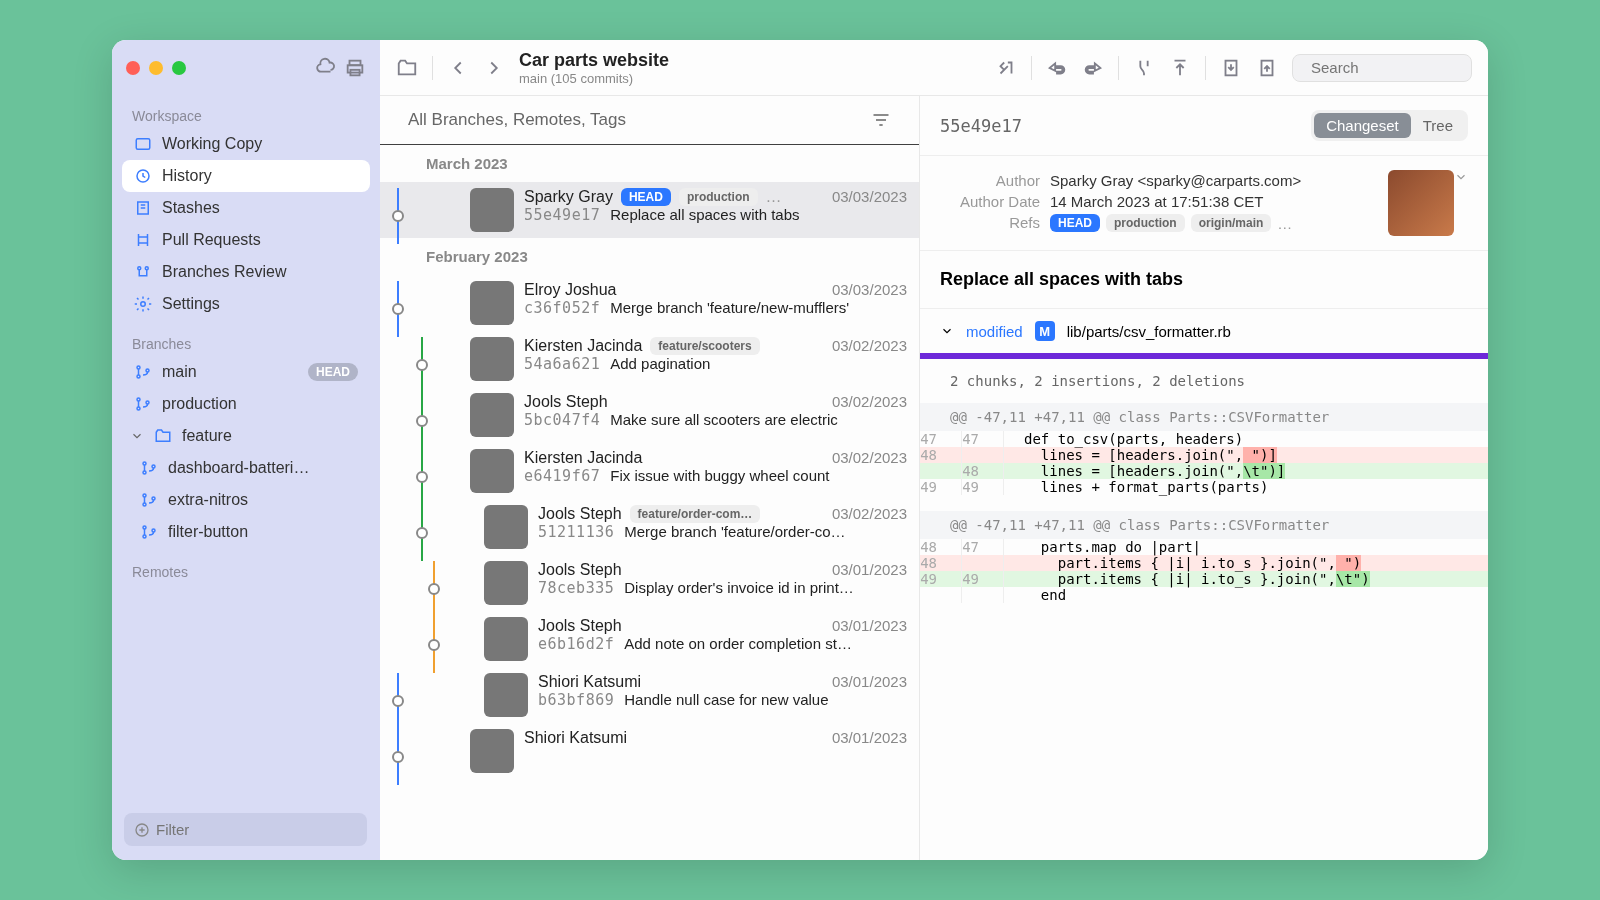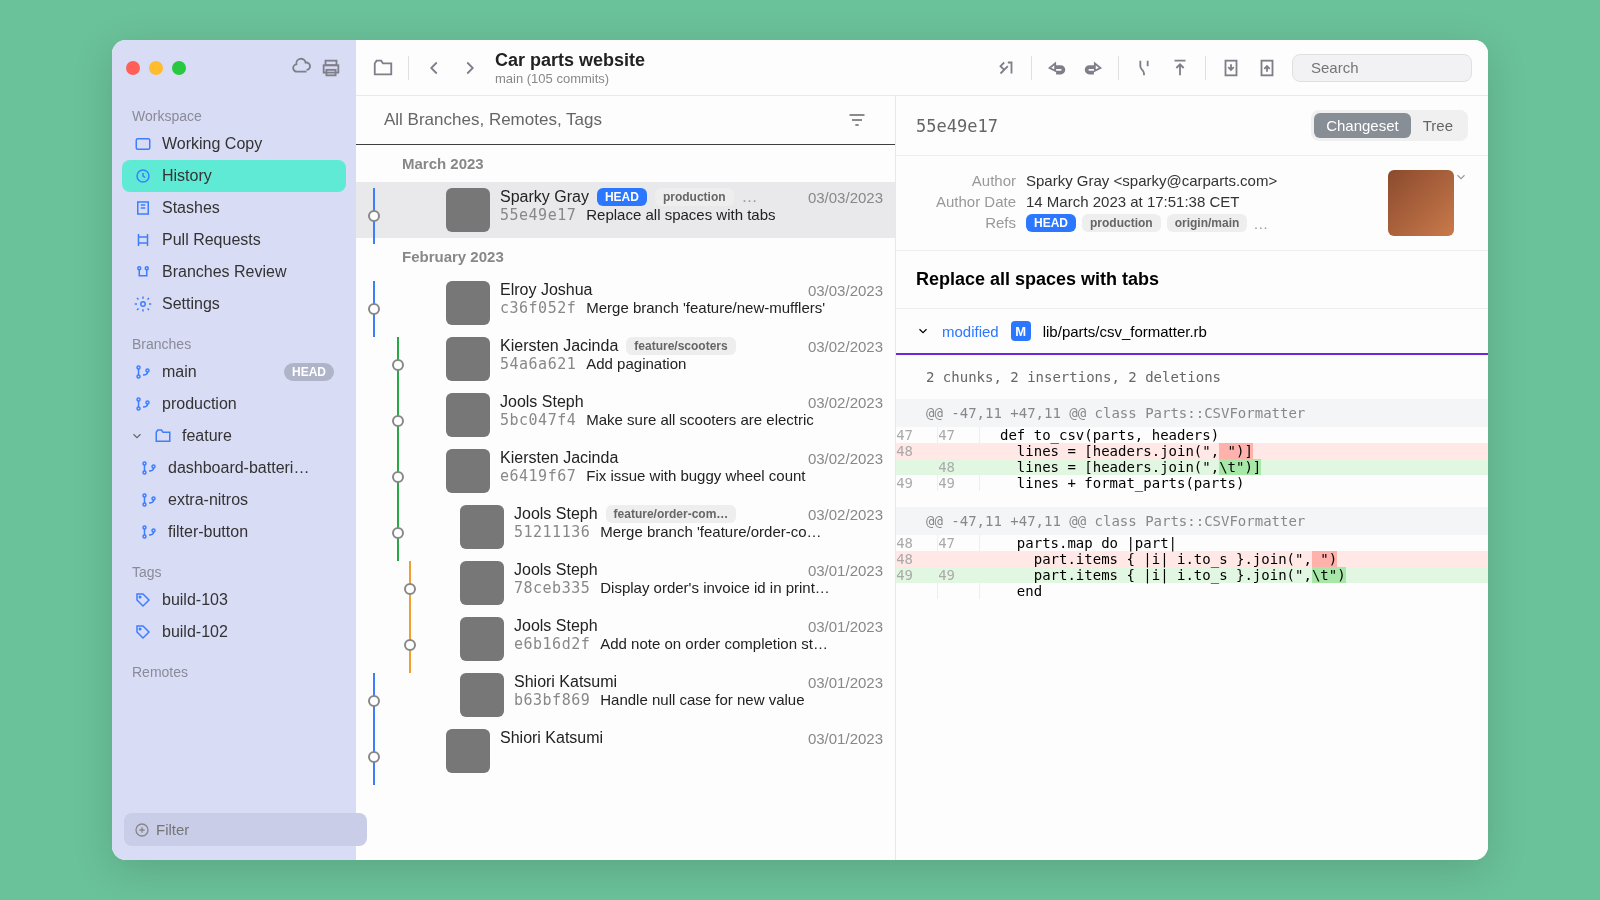--- a/index.html
+++ b/index.html
@@ -1,29 +1,29 @@
 <!DOCTYPE html>
 <html><head>
 <meta charset="utf-8">
 <style>
 * { box-sizing: border-box; margin: 0; padding: 0; }
 body { background: #6ac29a; font-family: -apple-system, BlinkMacSystemFont, "Segoe UI", sans-serif; width: 1600px; height: 900px; overflow: hidden; padding: 40px 112px; }
 .window { background: #fff; border-radius: 14px; width: 100%; height: 100%; display: flex; overflow: hidden; box-shadow: 0 10px 40px rgba(0,0,0,.15); }
 
 
-.sidebar { width: 244px; background: #d9dcf5; display: flex; flex-direction: column; font-size: 16px; color: #333; }
+.sidebar { width: 268px; background: #d9dcf5; display: flex; flex-direction: column; font-size: 16px; color: #333; }
 .sb-top { height: 56px; display: flex; align-items: center; padding: 0 14px; gap: 8px; }
 .traffic { display: flex; gap: 9px; margin-right: auto; }
 .tl { width: 14px; height: 14px; border-radius: 50%; }
 .tl.r{background:#ff5f57}.tl.y{background:#febc2e}.tl.g{background:#28c840}
 .tb-ico { width: 22px; height: 22px; color: #7f7f8a; stroke: currentColor; fill:none; stroke-width:2; cursor:pointer; }
 .sb-section { padding: 4px 10px; }
 .sb-label { font-size: 14px; color: #8a8a98; padding: 8px 10px 4px; font-weight:500; }
 .sb-item { display: flex; align-items: center; gap: 10px; padding: 7px 12px; border-radius: 8px; cursor: pointer; }
-.sb-item.selected { background: #5eead4; }
+.sb-item.selected { background: #ffffff; }
 .sb-item .ic { width: 18px; height: 18px; color: #3d7eff; flex-shrink:0; }
 .sb-chev { width:14px; height:14px; color:#666; margin-left:-4px; }
 .badge-head { background:#b0b4c8; color:#fff; font-size:12px; padding:2px 8px; border-radius:10px; font-weight:600; margin-left:auto; }
 .sb-sub { padding-left: 18px; }
 .sb-filter { margin-top:auto; padding: 8px 12px 14px; display:flex; gap:8px; align-items:center; }
 .sb-filter input { flex:1; background:#c9cde8; border:none; border-radius:8px; padding:8px 12px 8px 32px; font-size:15px; color:#333; }
 .sb-filter .fwrap { position:relative; flex:1; }
 .sb-filter .fic { position:absolute; left:10px; top:50%; transform:translateY(-50%); width:16px; height:16px; color:#888; }
 .sb-plus { width:18px; height:18px; color:#888; cursor:pointer; }
 
@@ -45,21 +45,21 @@
 .clist-head { display:flex; align-items:center; padding:14px 28px; border-bottom:1px solid #404040; }
 .clist-head .lbl { font-size:17px; color:#666; }
 .clist-head .fic { width:20px; height:20px; color:#666; margin-left:auto; cursor:pointer; }
 .clist-scroll { flex:1; overflow-y:auto; position:relative; }
 .group-head { padding:10px 0 10px 46px; font-size:15px; font-weight:600; color:#888; }
 .commit { display:flex; padding:6px 12px 6px 0; cursor:pointer; }
 .commit.sel { background:#e9e9ec; border-radius:0; }
 .commit .gcol { width:70px; flex-shrink:0; position:relative; }
 .commit .avatar { width:44px; height:44px; border-radius:6px; background:#777; flex-shrink:0; }
 .commit .body { flex:1; min-width:0; padding-left:10px; }
-.commit .row1 { display:flex; align-items:flex-end; gap:8px; }
+.commit .row1 { display:flex; align-items:flex-start; gap:8px; }
 .commit .author { font-size:16px; color:#222; }
 .commit .date { margin-left:auto; font-size:15px; color:#888; }
 .commit .row2 { display:flex; gap:10px; font-size:15px; }
 .commit .sha { font-family:ui-monospace,Menlo,monospace; color:#888; letter-spacing:.5px; }
 .commit .msg { color:#222; white-space:nowrap; overflow:hidden; text-overflow:ellipsis; }
 .ref { font-size:12px; padding:2px 8px; border-radius:6px; font-weight:600; }
 .ref.head { background:#2b77ff; color:#fff; }
 .ref.prod { background:#eee; color:#666; }
 
 
@@ -73,21 +73,21 @@
 .d-toggle span { padding:4px 12px; border-radius:6px; cursor:pointer; color:#666; font-size:15px; }
 .d-toggle span.on { background:#888e96; color:#fff; }
 .d-meta { padding:14px 20px; border-bottom:1px solid #eee; display:flex; }
 .d-meta-l { flex:1; }
 .d-meta-row { display:flex; gap:10px; padding:2px 0; }
 .d-meta-row .k { width:100px; text-align:right; color:#999; }
 .d-meta-row .v { color:#333; display:flex; gap:6px; flex-wrap:wrap; align-items:center;}
 .av-big { width:66px; height:66px; border-radius:6px; }
 .d-chev { width:14px; height:14px; color:#999; }
 .d-title { padding:18px 20px; font-size:18px; font-weight:600; border-bottom:1px solid #eee; }
-.d-file { padding:12px 20px; display:flex; align-items:center; gap:12px; border-bottom:2px solid #6d28d9; }
+.d-file { padding:12px 20px; display:flex; align-items:center; gap:12px; border-bottom:6px solid #6d28d9; }
 .d-file .chev { cursor:pointer; }
 .d-file .mod { color:#2b77ff; }
 .d-file .mbadge { background:#2b77ff; color:#fff; width:20px; height:20px; border-radius:4px; display:flex; align-items:center; justify-content:center; font-size:13px; font-weight:700; }
 .d-diff { flex:1; overflow:auto; font-family:ui-monospace,Menlo,monospace; font-size:14px; }
 .d-summary { padding:14px 30px; color:#666; }
 .hunk-head { background:#f4f5f7; color:#888; padding:6px 30px; }
 .diff-row { display:flex; }
 .ln { width:42px; text-align:right; padding-right:24px; color:#aaa; border-right:1px solid #eee; }
 .lnl { border-right:1px solid #eee; }
 .code { flex:1; padding-left:20px; white-space:pre; }
@@ -215,39 +215,20 @@
               <circle cx="6" cy="6" r="2"></circle>
               <circle cx="6" cy="18" r="2"></circle>
               <circle cx="18" cy="10" r="2"></circle>
               <path d="M6 8v8M18 12c0 4-6 4-6 4"></path>
             </svg>
             <span>filter-button</span>
           </div>
         </div>
     </div>
     <div class="sb-section">
-      <div class="sb-label">Tags</div>
-      <div id="tg-items">
-          <div class="sb-item">
-            <svg class="ic" viewBox="0 0 24 24" fill="none" stroke="currentColor" stroke-width="2">
-              <path d="M4 4h8l8 8-8 8-8-8z"></path>
-              <circle cx="8" cy="8" r="1"></circle>
-            </svg>
-            <span>build-103</span>
-          </div>
-          <div class="sb-item">
-            <svg class="ic" viewBox="0 0 24 24" fill="none" stroke="currentColor" stroke-width="2">
-              <path d="M4 4h8l8 8-8 8-8-8z"></path>
-              <circle cx="8" cy="8" r="1"></circle>
-            </svg>
-            <span>build-102</span>
-          </div>
-        </div>
-    </div>
-    <div class="sb-section">
       <div class="sb-label">Remotes</div>
     </div>
     <div class="sb-filter">
       <div class="fwrap">
         <svg class="fic" viewBox="0 0 24 24" fill="none" stroke="currentColor" stroke-width="2">
             <circle cx="12" cy="12" r="9"></circle>
             <path d="M8 12h8M12 8v8"></path>
           </svg>
         <input placeholder="Filter" style="">
       </div>

